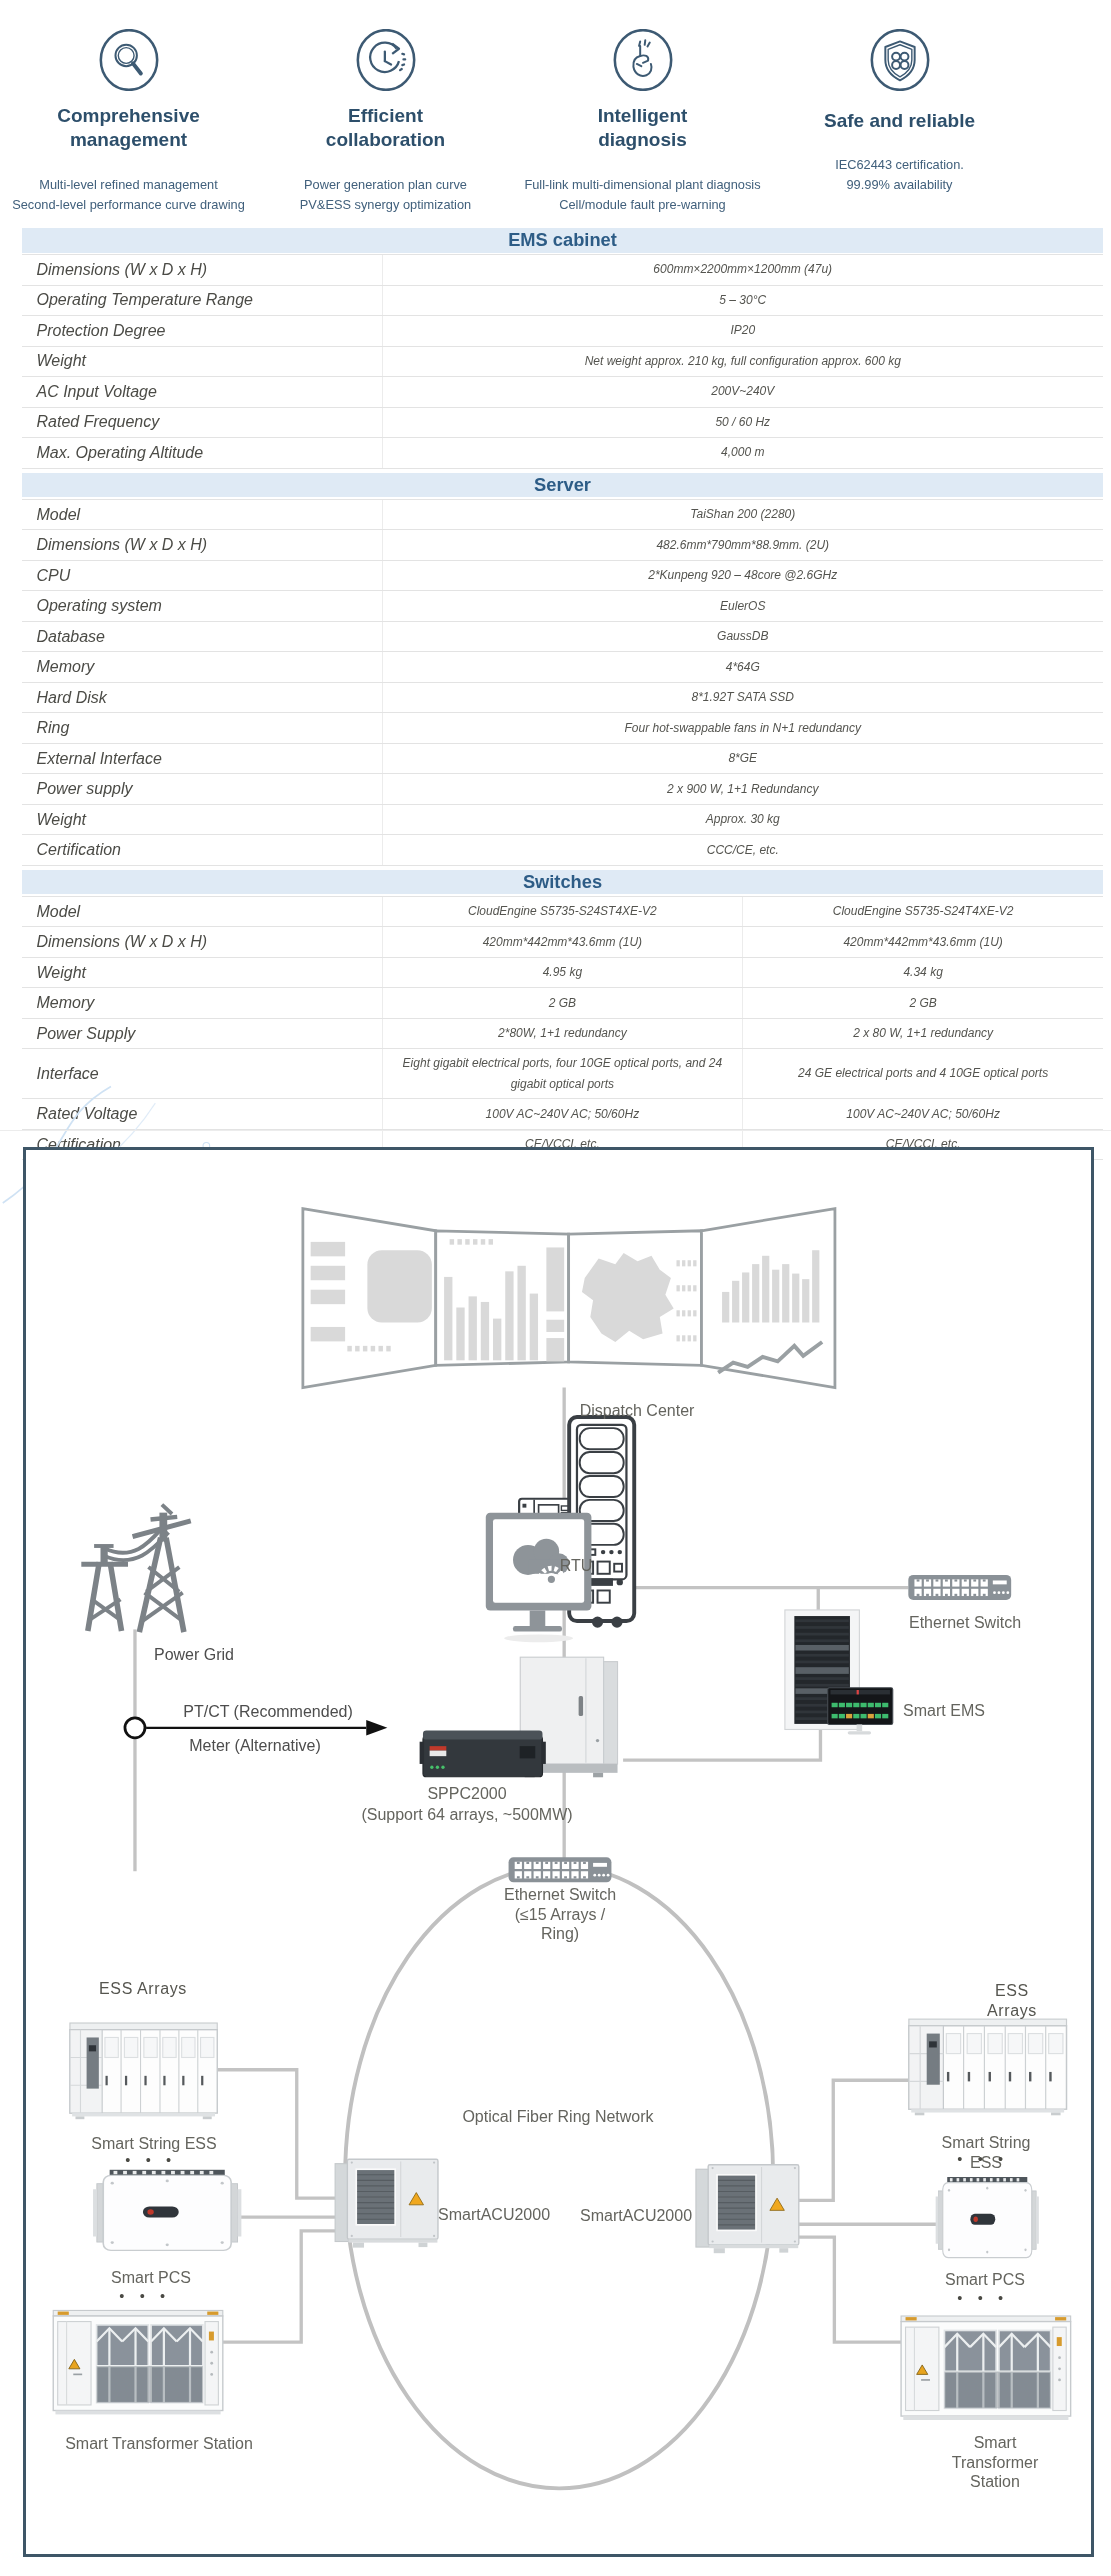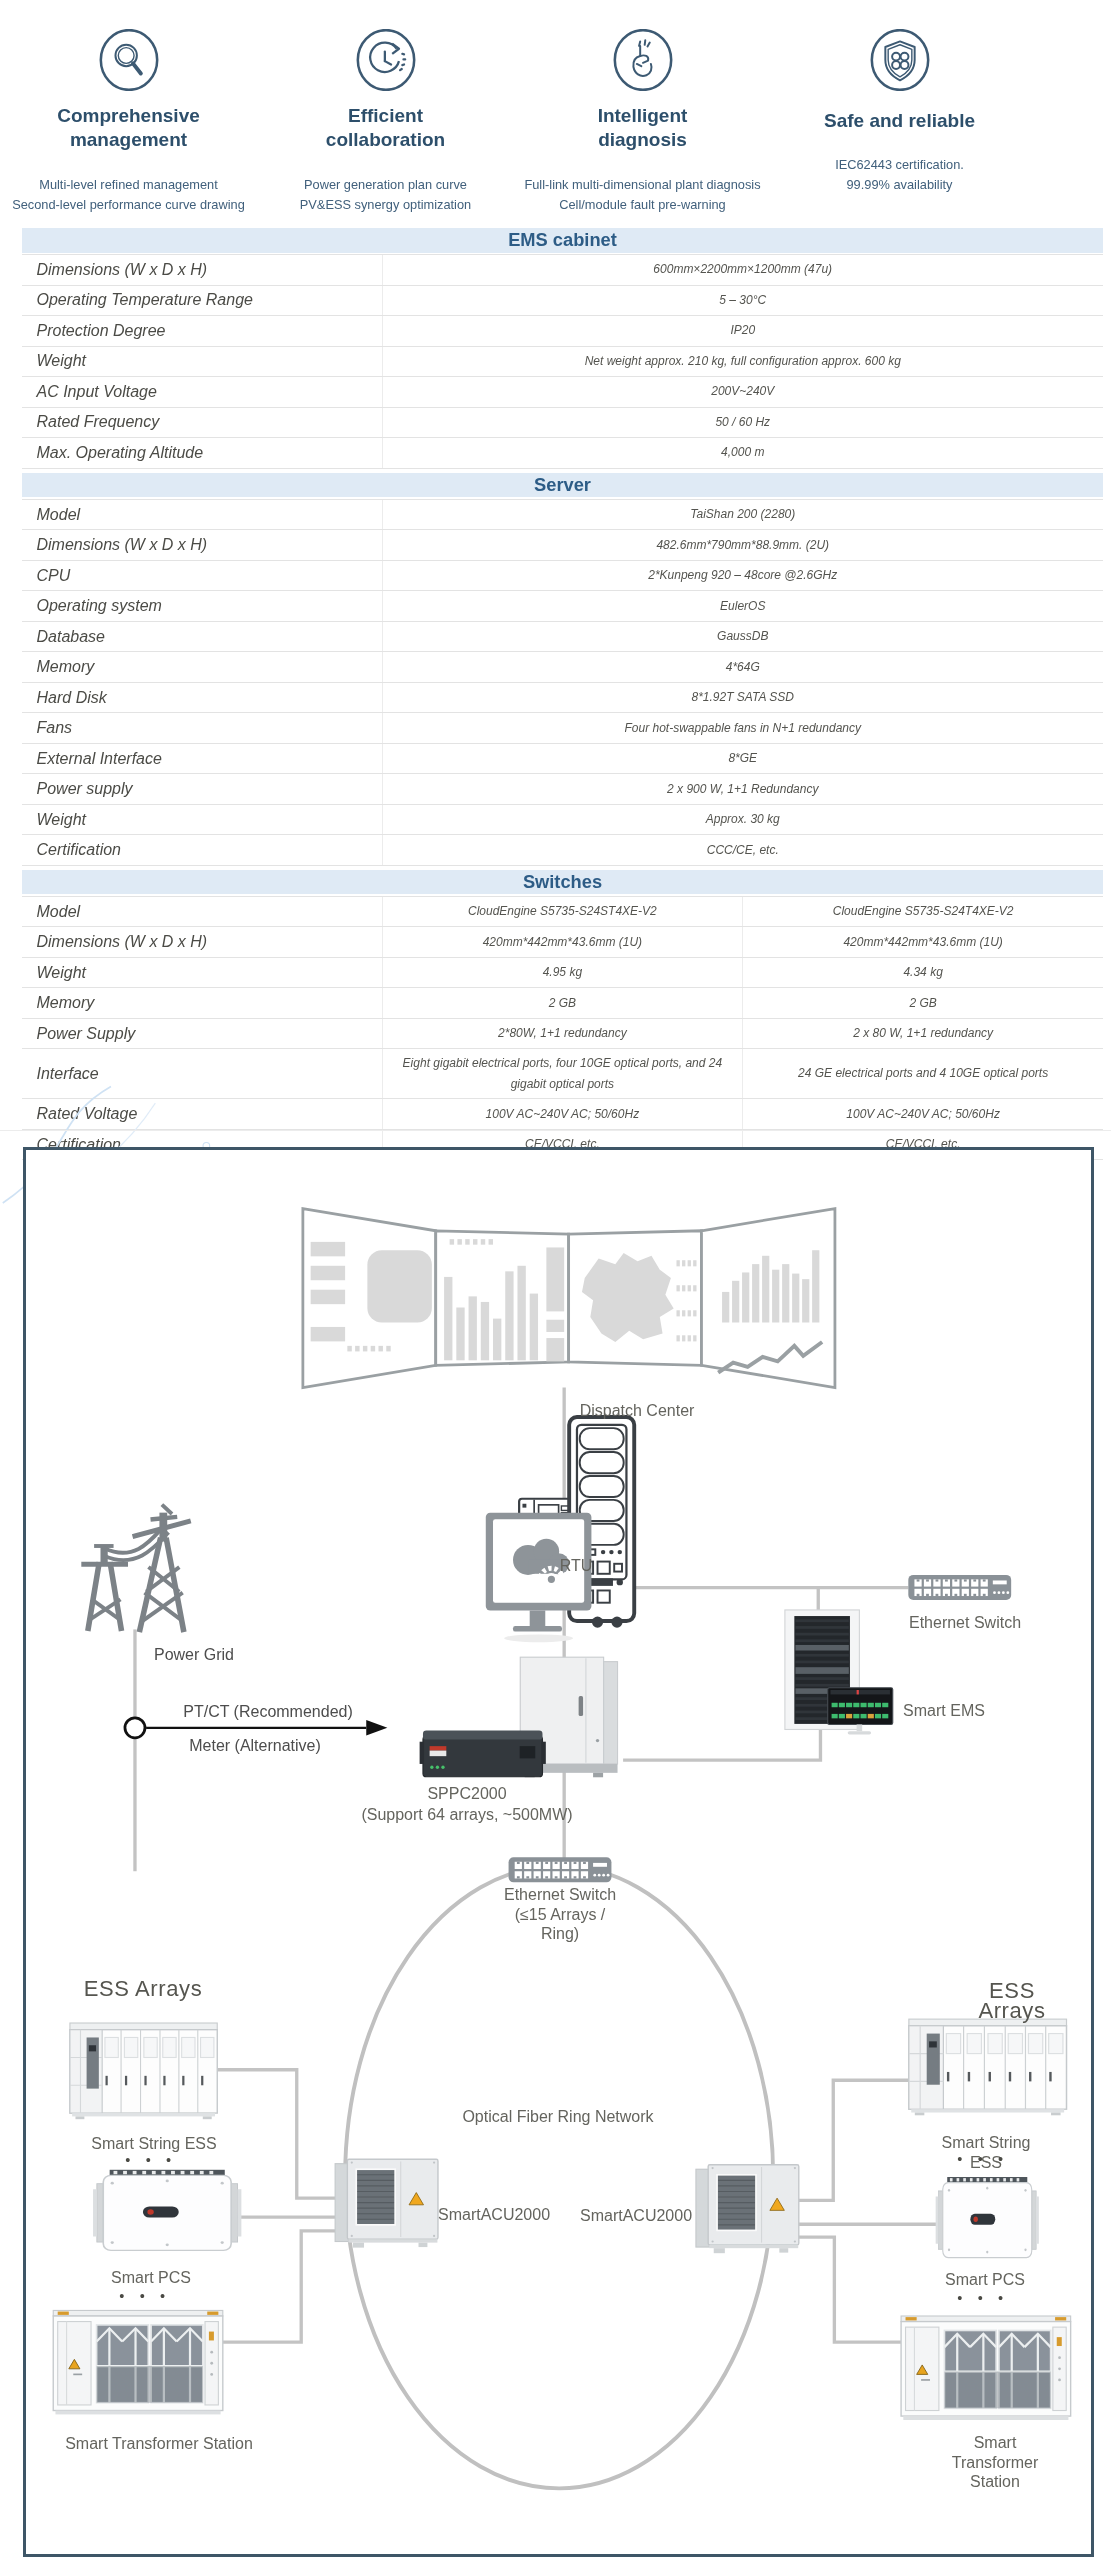--- a/index.html
+++ b/index.html
@@ -32,21 +32,21 @@
   .hairline{position:absolute;top:1130px;left:0;width:1112px;height:1.1px;background:#ececec;}
   .flourish{position:absolute;top:1078px;left:0;}
 
   
   .diagram{position:absolute;top:1147px;left:23px;width:1071px;height:1410px;
            border:3.9px solid #3e5667;box-sizing:border-box;background:#fff;}
   .diagram svg.scene{position:absolute;left:0;top:0;}
   .dlabel{position:absolute;transform:translateX(-50%);text-align:center;color:#64645e;
           font-size:16px;line-height:19.5px;white-space:pre-line;}
   .dlabel.dark{color:#4d4d4d;}
-  .dlabel.big{font-size:22px;color:#55554f;letter-spacing:0.6px;}
+  .dlabel.big{font-size:16px;color:#55554f;letter-spacing:0.6px;}
   .dots{position:absolute;transform:translateX(-50%);color:#4a4a44;font-size:14.5px;
         letter-spacing:5.6px;white-space:nowrap;}
 </style>
 </head>
 <body>
 
 <div class="features">
 
   <div class="feature">
     <svg class="f-icon" viewBox="0 0 110 110">
@@ -182,21 +182,21 @@
         </div>
         <div class="spec-row">
           <div class="spec-label">Memory</div>
           <div class="spec-val">4*64G</div>
         </div>
         <div class="spec-row">
           <div class="spec-label">Hard Disk</div>
           <div class="spec-val">8*1.92T SATA SSD</div>
         </div>
         <div class="spec-row">
-          <div class="spec-label">Fans</div>
+          <div class="spec-label">Ring</div>
           <div class="spec-val">Four hot-swappable fans in N+1 redundancy</div>
         </div>
         <div class="spec-row">
           <div class="spec-label">External Interface</div>
           <div class="spec-val">8*GE</div>
         </div>
         <div class="spec-row">
           <div class="spec-label">Power supply</div>
           <div class="spec-val">2 x 900 W, 1+1 Redundancy</div>
         </div>

